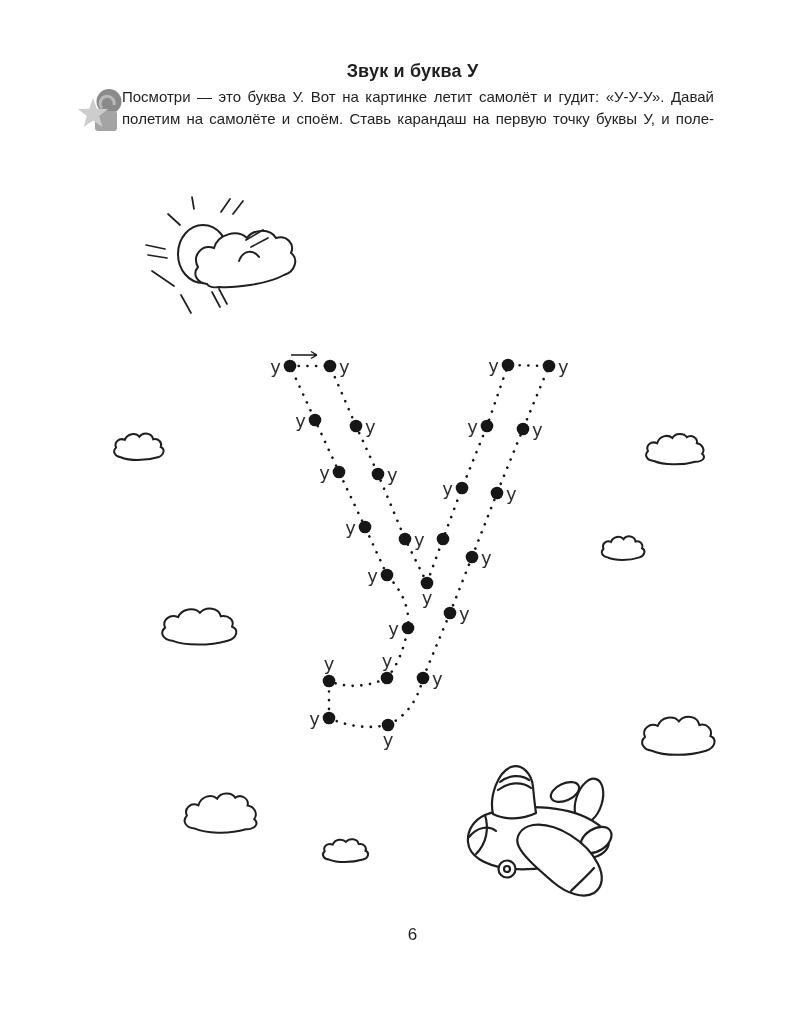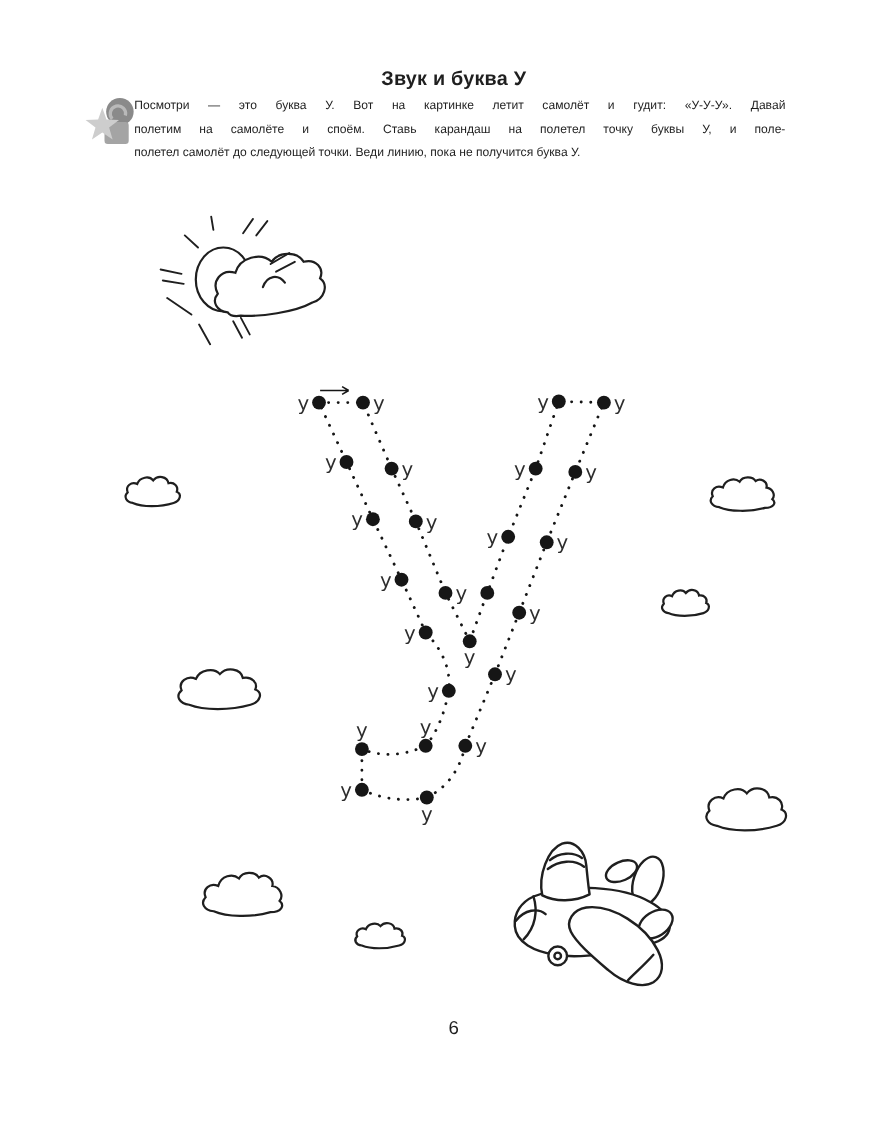--- a/index.html
+++ b/index.html
@@ -3,21 +3,21 @@
 <meta charset="utf-8">
 <style>
   html,body{margin:0;padding:0;background:#ffffff;}
   .page{position:relative;width:795px;height:1027px;background:#ffffff;overflow:hidden;
         font-family:"Liberation Sans",sans-serif;color:#1f1f1f;}
   .title{position:absolute;top:49px;left:30px;right:0;text-align:center;
          font-size:18px;font-weight:700;letter-spacing:.2px;}
   .task{position:absolute;top:86px;left:76px;width:640px;}
   .task-icon{position:absolute;left:0;top:1px;width:46px;height:48px;}
   .task-text{margin-left:46px;width:592px;}
-  .iline{font-size:11px;line-height:21.7px;white-space:nowrap;overflow:hidden;
+  .iline{font-size:15px;line-height:21.7px;white-space:nowrap;overflow:hidden;
          text-align:justify;text-align-last:justify;}
   .iline.last{text-align-last:left;}
   .art{position:absolute;left:0;top:0;width:795px;height:1027px;}
   .trace-label{font-size:18px;font-family:"DejaVu Sans",sans-serif;}
   .page-num{position:absolute;top:925px;left:30px;right:0;text-align:center;font-size:17px;}
 </style>
 </head>
 <body>
 
 <div class="page">
@@ -26,22 +26,21 @@
 
   <div class="task">
     <svg class="task-icon" viewBox="0 0 46 48">
       <circle cx="33" cy="14.5" r="12.5" fill="#8a8a8a"></circle>
       <path d="M38,18 a7,7 0 1 0 -12,3" stroke="#b9b9b9" stroke-width="3" fill="none"></path>
       <rect x="19" y="24" width="22" height="20" rx="3" fill="#a4a4a4"></rect>
       <polygon fill="#cdcdcd" points="17,11 20.8,21.7 32.2,22.1 23.2,29 26.4,39.9 17,33.5 7.6,39.9 10.8,29 1.8,22.1 13.2,21.7"></polygon>
     </svg>
     <div class="task-text">
       <div class="iline">Посмотри — это буква У. Вот на картинке летит самолёт и гудит: «У-У-У». Давай</div>
-      <div class="iline">полетим на самолёте и споём. Ставь карандаш на полетел точку буквы У, и поле-</div>
-      <div class="iline last">полетел самолёт до следующей точки. Веди линию, пока не получится буква У.</div>
+      <div class="iline">полетим на самолёте и споём. Ставь карандаш на первую точку буквы У, и поле-</div>
     </div>
   </div>
 
   <svg class="art" viewBox="0 0 795 1027">
     <defs>
       <path id="cloud2" vector-effect="non-scaling-stroke" d="M15,41 C5,40 0,32 7,26 C3,17 13,10 22,14 C26,4 41,2 47,9 C54,1 69,3 71,13 C80,11 87,18 84,25 C92,28 90,38 79,41 C58,47 30,47 15,41 Z"></path>
       <path id="cloud3" vector-effect="non-scaling-stroke" d="M15,44 C4,43 0,35 6,29 C2,20 11,13 20,17 C23,6 36,3 43,9 C47,1 61,1 65,8 C72,3 82,9 80,17 C88,18 93,27 88,33 C94,38 90,45 78,45 C57,51 29,50 15,44 Z"></path>
     </defs>
 
     <g stroke="#1f1f1f" fill="none" stroke-linecap="round">

